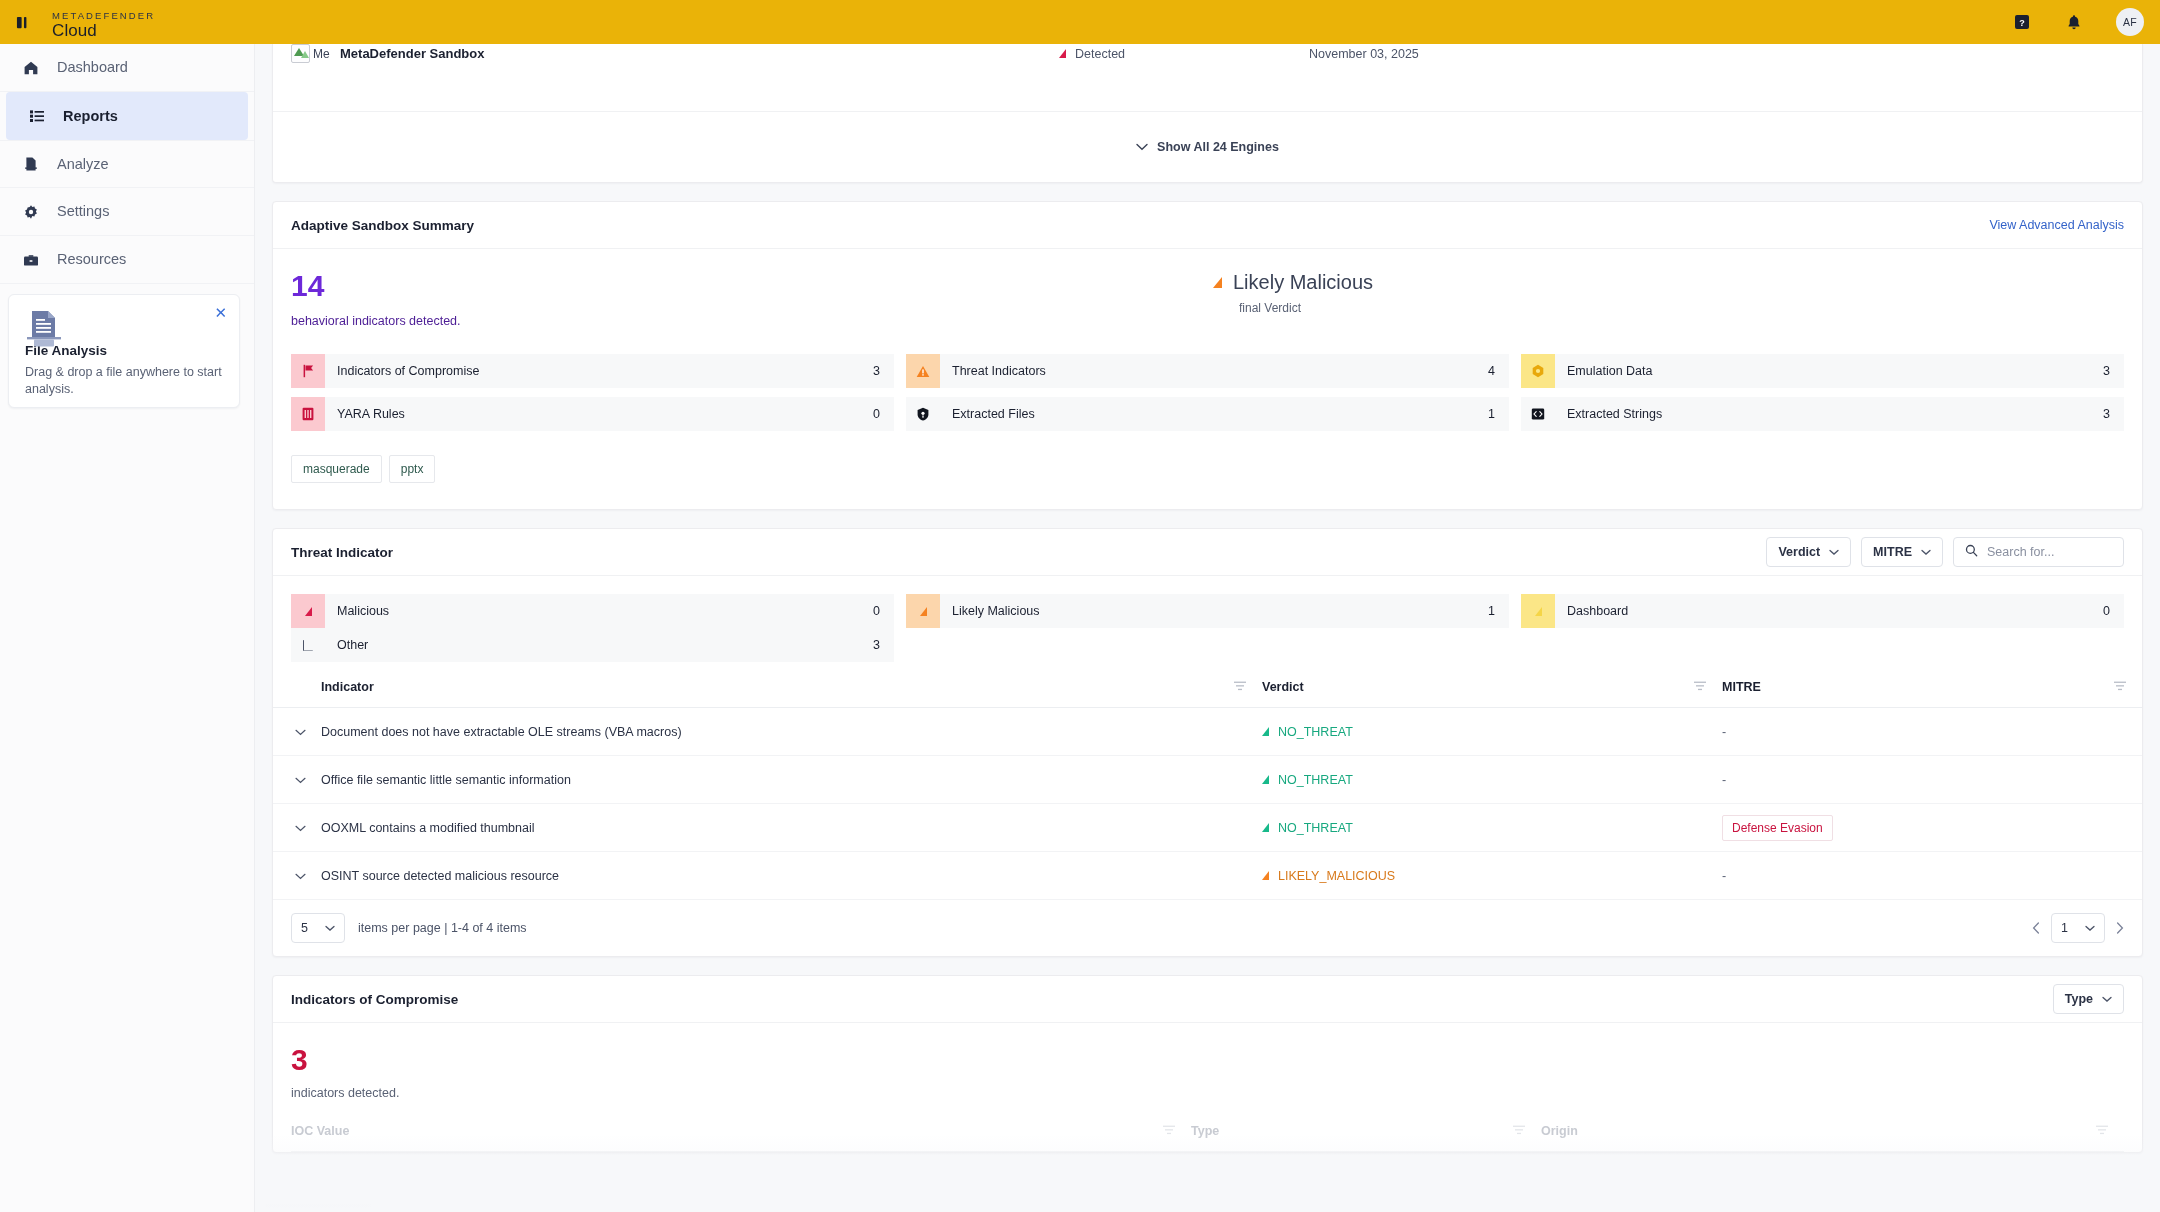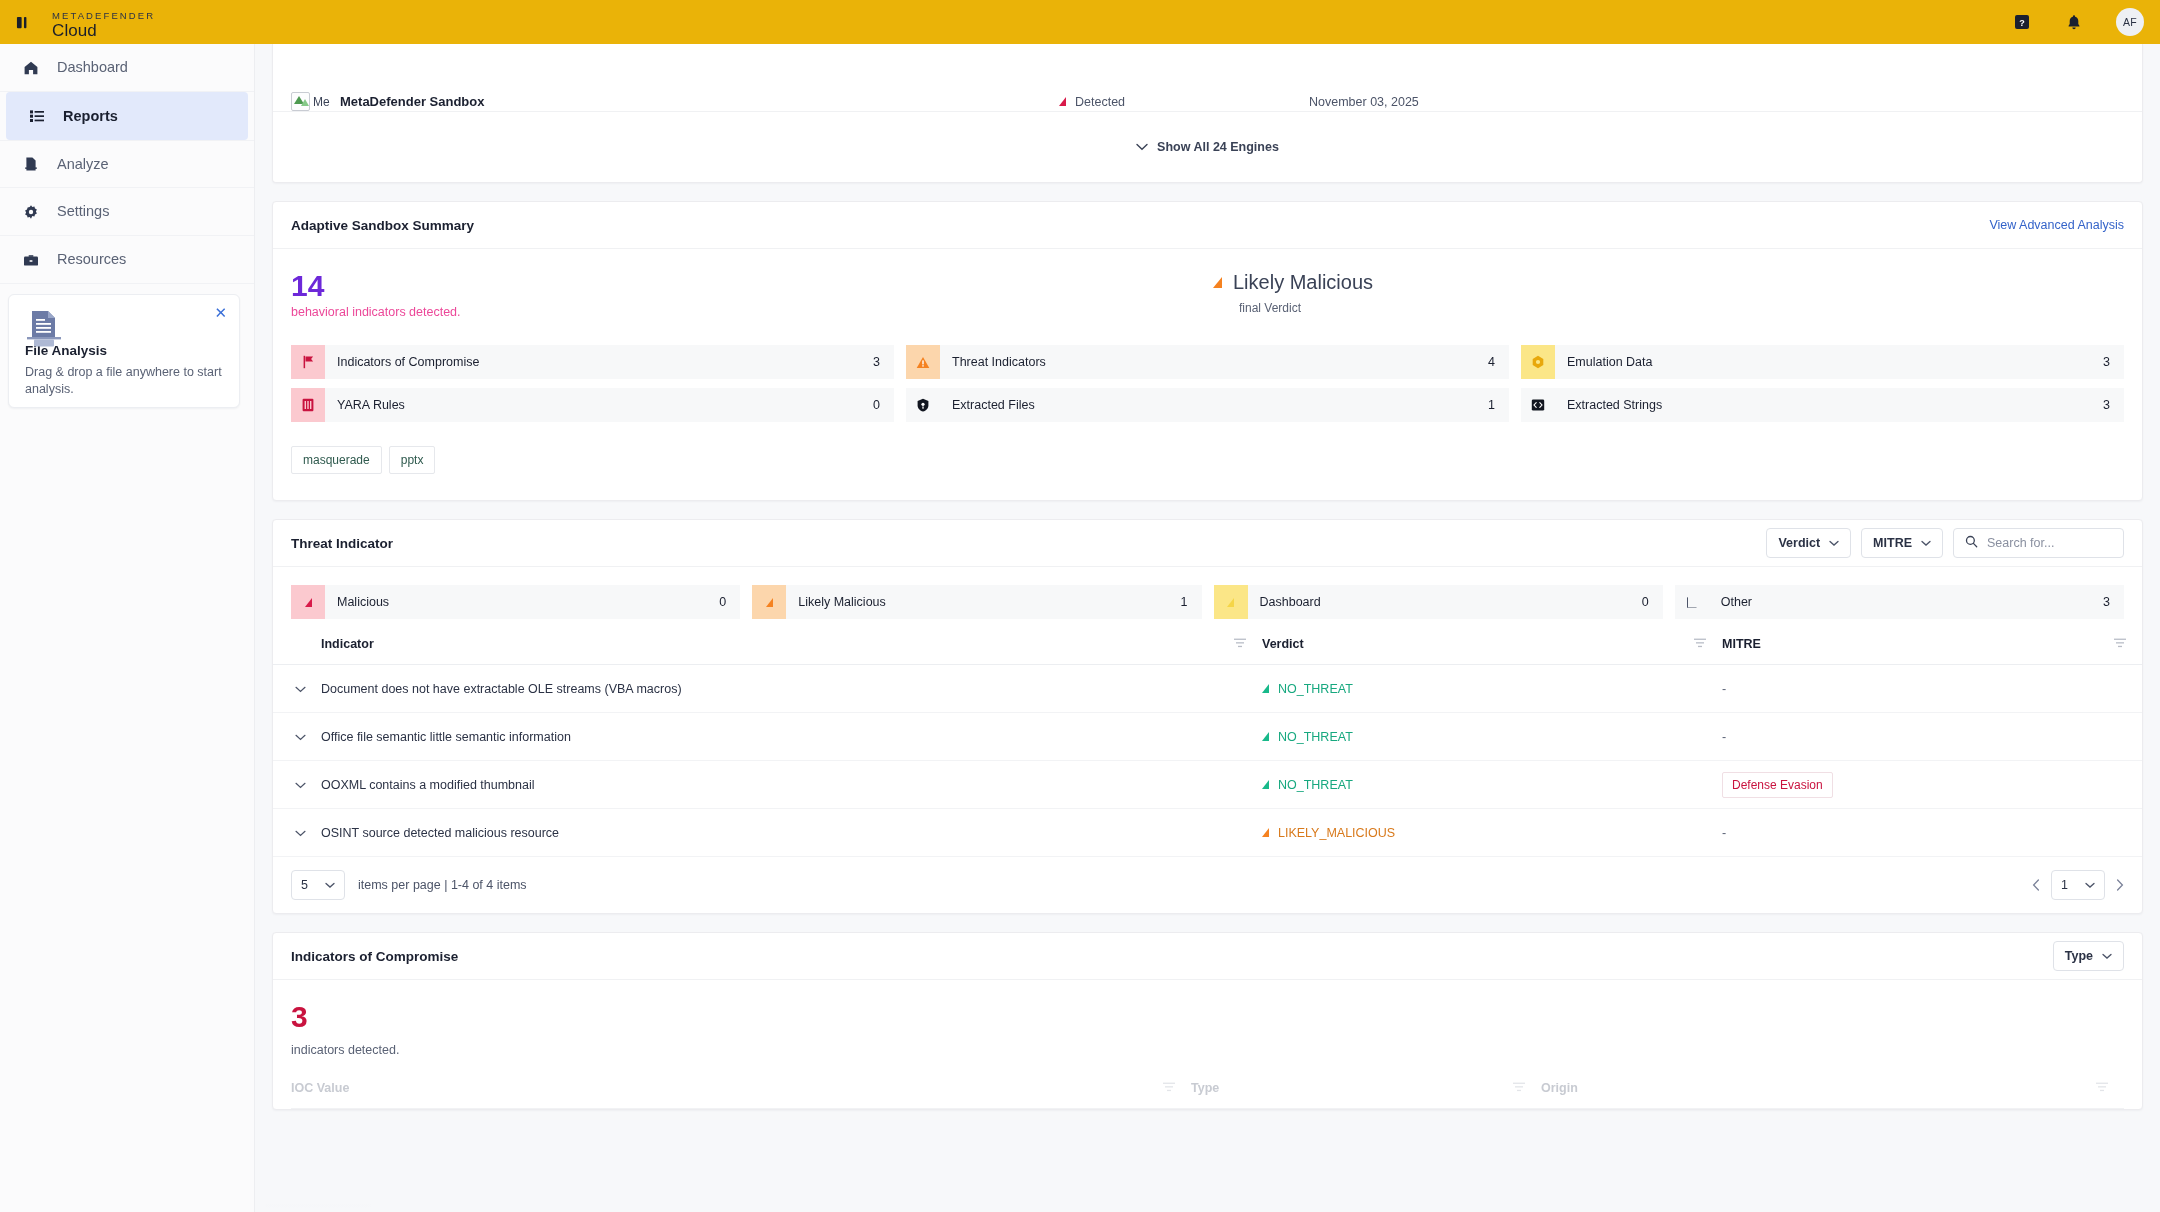--- a/index.html
+++ b/index.html
@@ -74,21 +74,21 @@
     height: 47px; display: flex; align-items: center; padding: 0 18px;
     border-bottom: 1px solid #f0f1f3;
   }
   .card-title { font-size: 13.5px; font-weight: 700; color: #1b2030; }
   .head-right { margin-left: auto; display: flex; align-items: center; gap: 10px; }
   .link { font-size: 12.5px; color: #3463c9; text-align: right; }
 
   
   .engines-card { margin-top: 0; height: 139px; border-top: none; border-radius: 0 0 4px 4px; }
   .engine-row {
-    height: 68px; display: flex; align-items: flex-end; padding: 0 18px;
+    height: 68px; display: flex; align-items: flex-start; padding: 0 18px;
     border-bottom: 1px solid #f0f1f3;
   }
   .broken-img {
     width: 19px; height: 19px; border: 1px solid #c9ccd3; border-radius: 2px;
     background: #fdfdfe; position: relative; overflow: hidden; flex: none;
   }
   .broken-img::before {
     content: ""; position: absolute; left: 2px; top: 3px;
     width: 0; height: 0; border-left: 5px solid transparent;
     border-right: 5px solid transparent; border-bottom: 8px solid #4e9a51;
@@ -123,21 +123,21 @@
     border-left: 1.4px solid #4c5468; border-bottom: 1.4px solid #4c5468;
     clip-path: polygon(0 0, 100% 100%, 0 100%);
     background: transparent;
   }
   .tri-green { width: 0; height: 0; border-left: 7px solid transparent; border-bottom: 9px solid #18b98a; }
 
   
   .summary-card { margin-top: 18px; }
   .summary-body { padding: 22px 18px 26px 18px; position: relative; }
   .big-num { font-size: 30px; font-weight: 700; color: #6d28d9; line-height: 1; }
-  .big-sub { font-size: 12.5px; color: #ec4899; margin-top: 4px; }
+  .big-sub { font-size: 12.5px; color: #4c1d95; margin-top: 13px; }
   .verdict-block { position: absolute; left: 940px; top: 22px; }
   .verdict-main { display: flex; align-items: center; gap: 11px; font-size: 20px; color: #3a4256; }
   .verdict-sub { font-size: 12px; color: #5a6275; margin-top: 7px; margin-left: 26px; }
 
   .tile-grid {
     margin-top: 26px; display: grid; grid-template-columns: 1fr 1fr 1fr;
     gap: 9px 12px;
   }
   .tile {
     height: 34px; display: flex; align-items: center; background: #f7f8f9;
@@ -167,21 +167,21 @@
     font-size: 12.5px; font-weight: 700; color: #2b3245;
   }
   .dd .chev { color: #4c5468; font-weight: 400; }
   .searchbox {
     height: 30px; width: 171px; border: 1px solid #dfe2e8; border-radius: 4px;
     background: #fff; display: flex; align-items: center; gap: 9px; padding: 0 11px;
   }
   .searchbox .ph { font-size: 12.5px; color: #8a90a0; }
 
   .verdict-tiles {
-    display: grid; grid-template-columns: 1fr 1fr 1fr 1fr; gap: 0 12px;
+    display: grid; grid-template-columns: 1fr 1fr 1fr; gap: 0 12px;
     padding: 18px 18px 0 18px;
   }
 
   table.ti { width: 100%; border-collapse: collapse; margin-top: 18px; }
   table.ti th {
     text-align: left; font-size: 12.5px; font-weight: 700; color: #1b2030;
     padding: 0 0 13px 0; border-bottom: 1px solid #eceef1;
   }
   table.ti td {
     font-size: 12.5px; color: #2b3245; height: 48px; border-bottom: 1px solid #f2f3f5;

